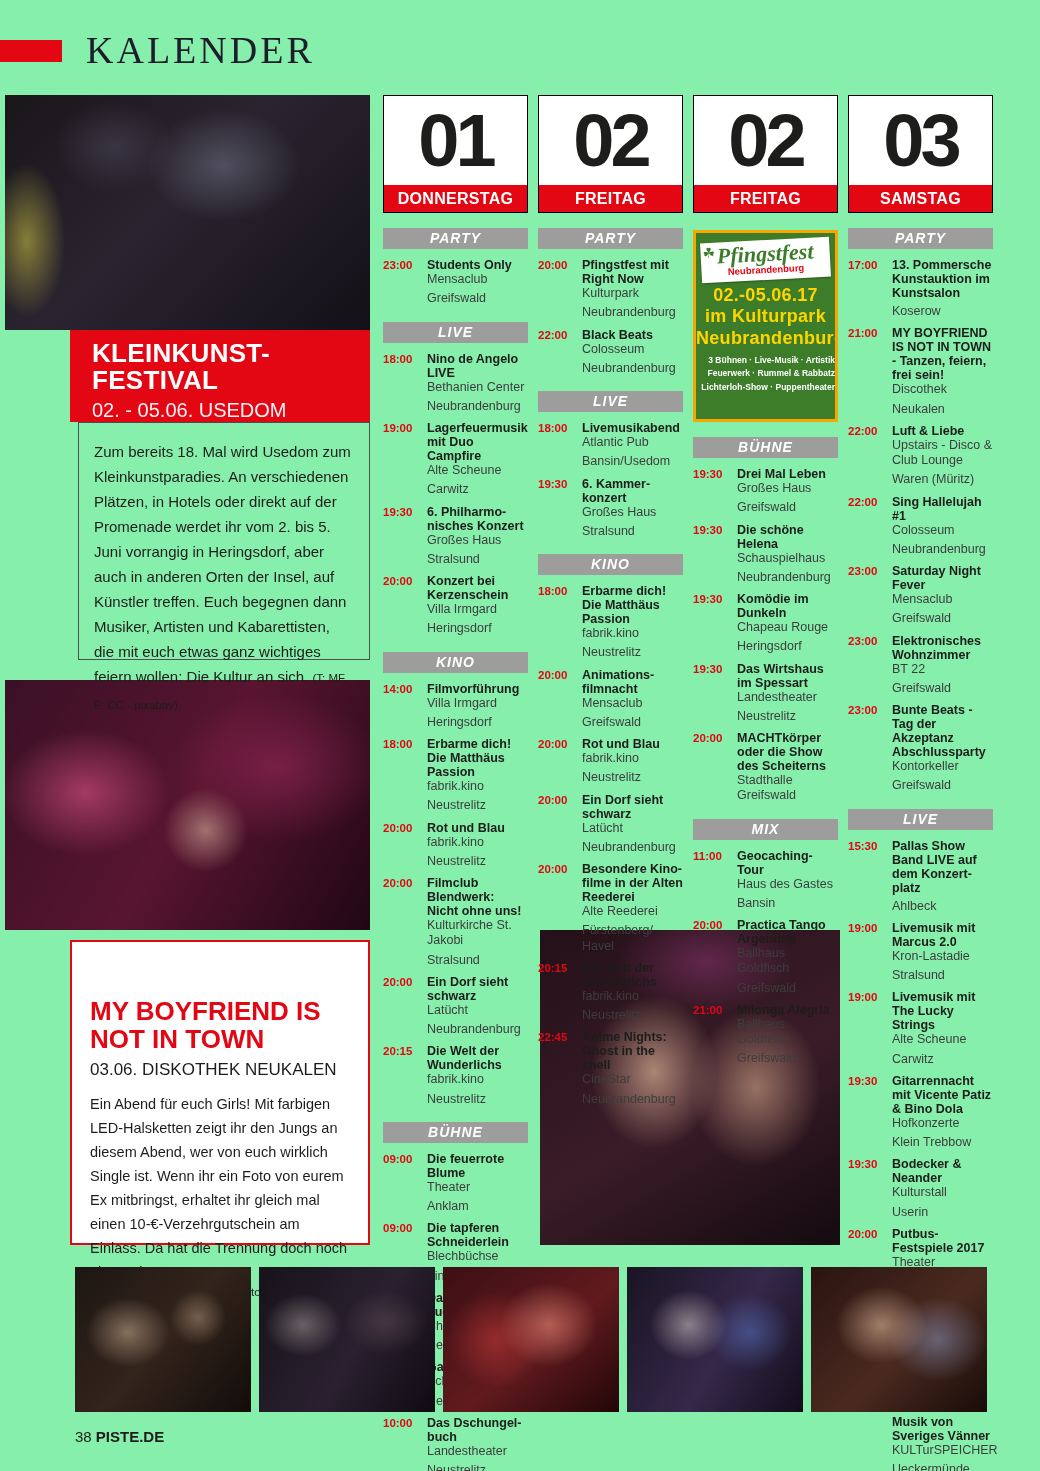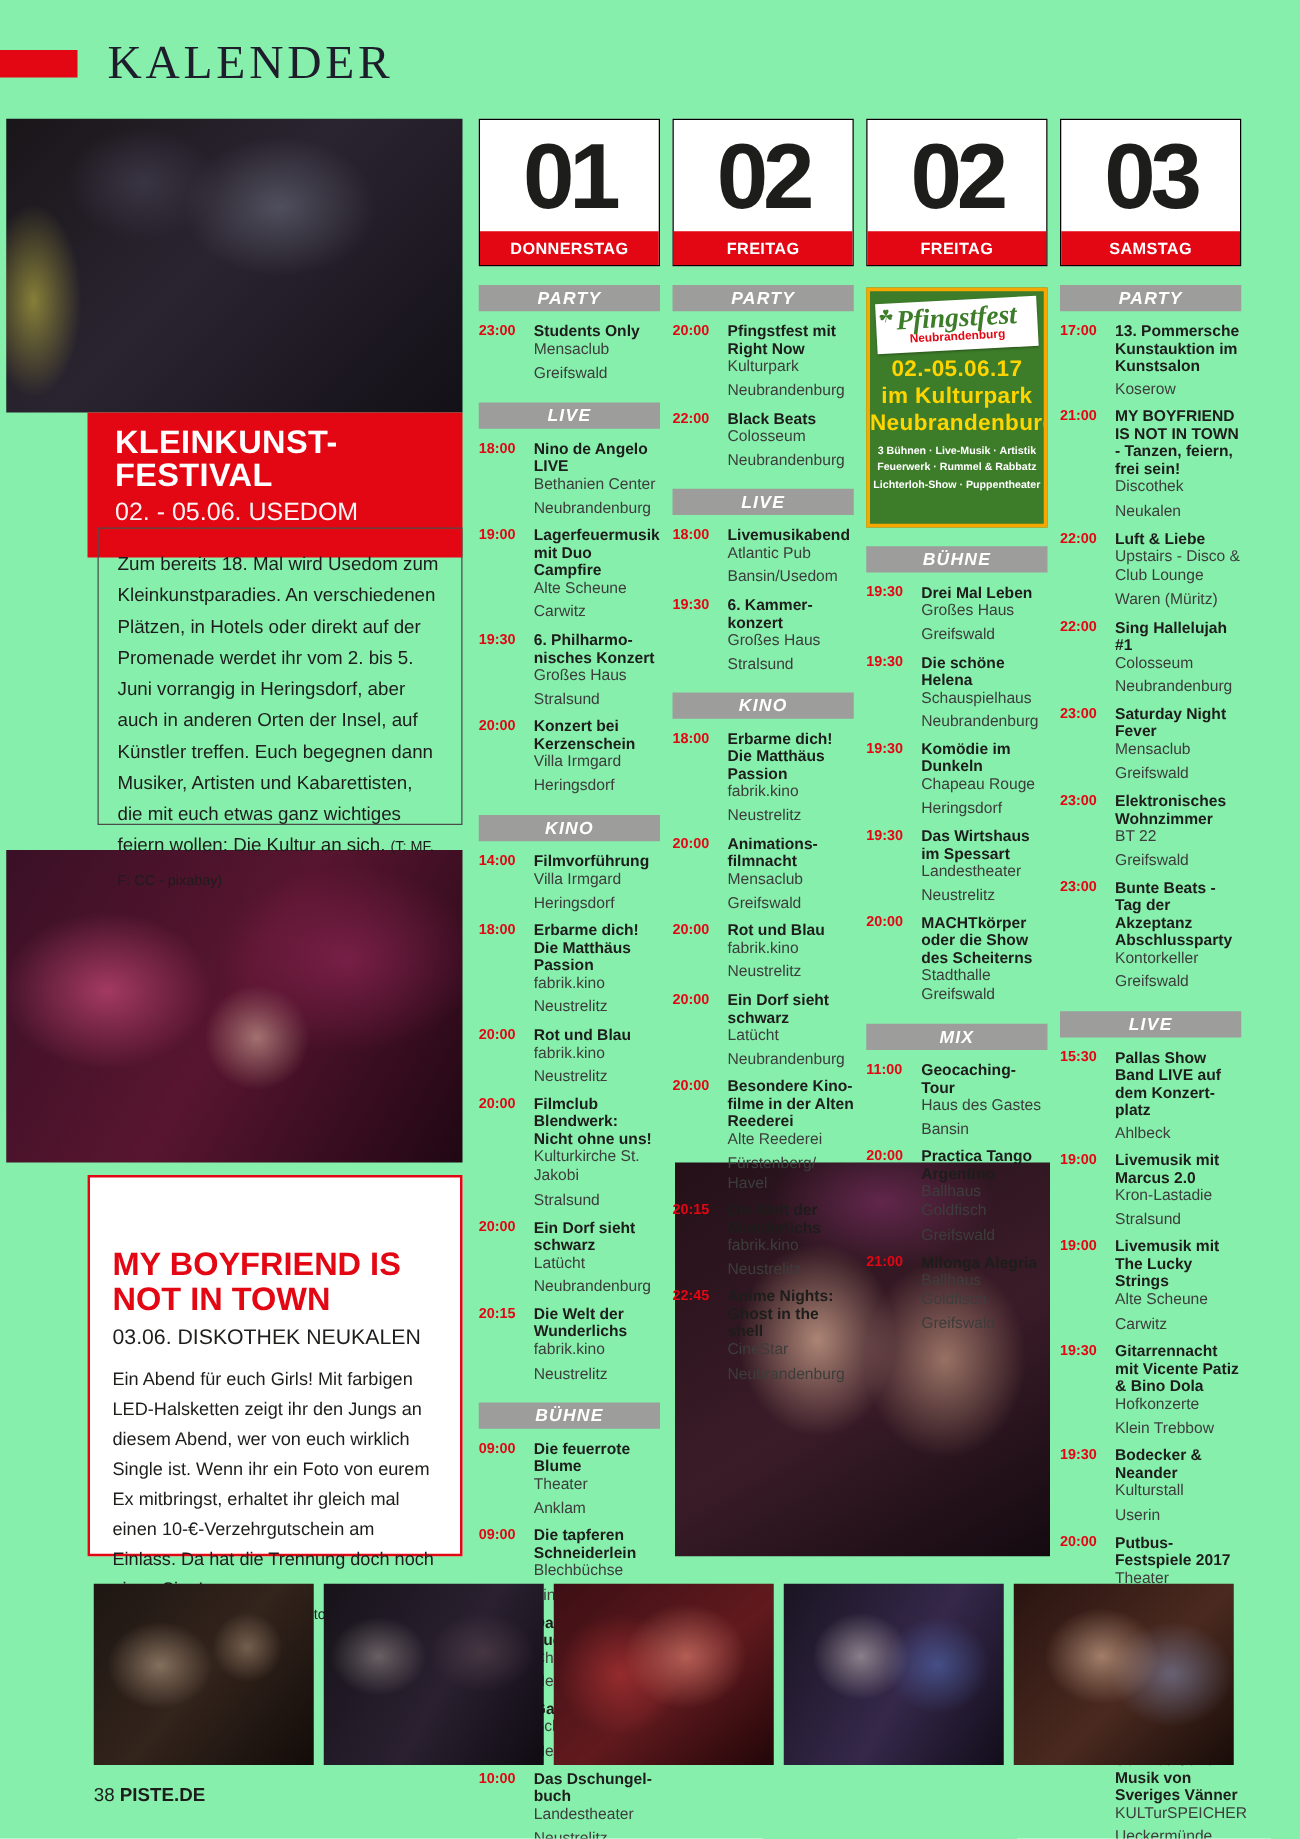--- a/index.html
+++ b/index.html
@@ -25,21 +25,21 @@
       radial-gradient(140px 100px at 75% 35%, rgba(150,40,90,.6), transparent 75%),
       radial-gradient(60px 60px at 55% 60%, rgba(245,205,180,.5), transparent 70%),
       linear-gradient(120deg,#3a1026 0%, #58152f 50%, #200714 100%); }
   .photo3 { left:540px; top:930px; width:300px; height:315px;
     background:
       radial-gradient(90px 110px at 38% 45%, rgba(235,190,160,.65), transparent 70%),
       radial-gradient(90px 110px at 72% 50%, rgba(215,170,140,.6), transparent 72%),
       radial-gradient(120px 70px at 55% 10%, rgba(160,60,130,.45), transparent 75%),
       linear-gradient(150deg,#241018 0%, #3a1c28 55%, #140a10 100%); }
 
-  .feature1-box { position:absolute; left:70px; top:330px; width:300px; height:116px;
+  .feature1-box { position:absolute; left:70px; top:330px; width:300px; height:92px;
                   background:#e30613; color:#fff; box-sizing:border-box; padding:10px 10px 0 22px; }
   .feature1-title { font-size:26px; font-weight:800; line-height:1.04; letter-spacing:.3px; }
   .feature1-sub   { font-size:20px; margin-top:5px; font-weight:400; opacity:.95; }
 
   .textbox1 { position:absolute; left:78px; top:422px; width:292px; height:238px;
               border:1px solid #4d4d4d; box-sizing:border-box; padding:16px 15px;
               font-size:15px; line-height:25px; color:#1d1d1b; }
   .credit-inline { font-size:11.5px; color:#1d1d1b; }
 
   .feature2-box { position:absolute; left:70px; top:940px; width:300px; height:305px;
@@ -49,21 +49,21 @@
   .feature2-body  { margin-top:12px; font-size:14.5px; line-height:24px; color:#1d1d1b; }
   .feature2-credit{ font-size:11.5px; margin-top:2px; color:#1d1d1b; }
 
   
   #days { position:absolute; left:383px; top:95px; display:flex; gap:10px; }
   .day-col { width:145px; flex:none; }
   .day-card { height:118px; border:1px solid #000000; background:#fff;
               display:flex; flex-direction:column; box-sizing:border-box; }
   .day-number { flex:1; display:flex; align-items:center; justify-content:center;
                 font-size:74px; font-weight:900; color:#1d1d1b; letter-spacing:-4px; line-height:1; }
-  .day-band { height:27px; background:#e30613; color:#fff; font-weight:700; font-size:13px;
+  .day-band { height:27px; background:#e30613; color:#fff; font-weight:700; font-size:16px;
               display:flex; align-items:center; justify-content:center; letter-spacing:.3px; }
 
   .section-bar { margin:15px 0 9px; background:#9d9d9c; color:#fff; text-align:center;
                  font-weight:700; font-style:italic; font-size:14px; padding:2px 0 3px; letter-spacing:1px; }
   .event { display:flex; margin-bottom:7px; }
   .event-time { width:44px; flex:none; color:#e30613; font-weight:700; font-size:11.5px; padding-top:1px; }
   .event-body { flex:1; font-size:12.5px; }
   .event-title { font-weight:700; color:#1d1d1b; line-height:1.12; }
   .event-venue { color:#3d3d3c; line-height:1.22; }
   .event-city  { color:#3d3d3c; line-height:1.22; margin-top:4px; }
@@ -72,21 +72,21 @@
   .ad { border:3px solid #f6a800; background:#3d7d2a; margin-top:17px; box-sizing:border-box;
         height:192px; overflow:hidden; }
   .ad-banner { background:#fff; margin:7px 5px 5px; padding:3px 4px 5px; transform:rotate(-3deg);
                text-align:center; position:relative; box-shadow:0 1px 2px rgba(0,0,0,.3); }
   .ad-script { font-family:"Liberation Serif", serif; font-style:italic; font-weight:700;
                color:#3d7d2a; font-size:22px; line-height:1; }
   .ad-clover { position:absolute; left:2px; top:2px; color:#3d7d2a; font-size:14px; }
   .ad-city-small { color:#e30613; font-weight:700; font-size:9.5px; line-height:1; }
   .ad-dates { color:#ffd500; font-weight:800; font-size:18px; text-align:center; line-height:1.2;
               margin-top:2px; letter-spacing:.3px; }
-  .ad-details { color:#fff; font-weight:700; font-size:8.5px; text-align:center; line-height:1.55;
+  .ad-details { color:#fff; font-weight:700; font-size:8.5px; text-align:right; line-height:1.55;
                 margin-top:5px; }
 
   
   .strip { position:absolute; left:75px; top:1267px; display:flex; gap:8px; }
   .strip-photo { width:176px; height:145px; flex:none; }
   .sp1 { background: radial-gradient(60px 50px at 30% 45%, rgba(220,190,160,.5), transparent 70%),
                      radial-gradient(40px 40px at 70% 35%, rgba(200,170,140,.45), transparent 70%),
                      linear-gradient(130deg,#1d1612 0%, #33241c 50%, #120c09 100%); }
   .sp2 { background: radial-gradient(55px 45px at 25% 40%, rgba(210,200,190,.4), transparent 70%),
                      radial-gradient(60px 45px at 72% 38%, rgba(90,70,80,.6), transparent 70%),

